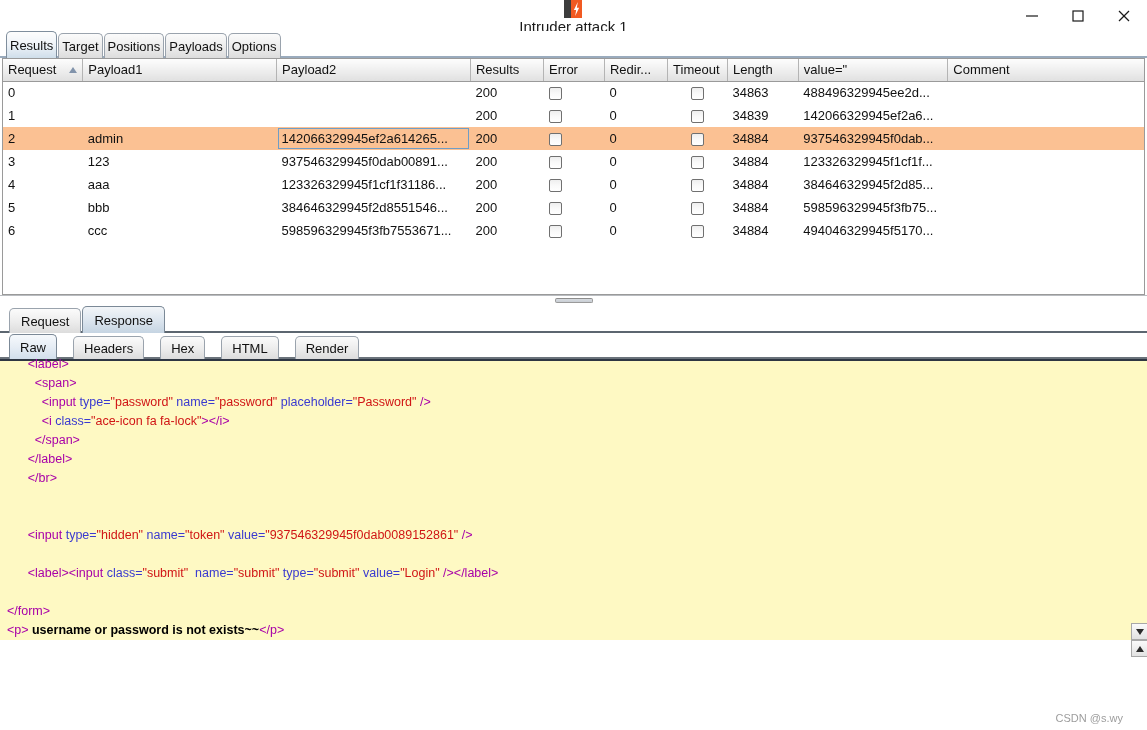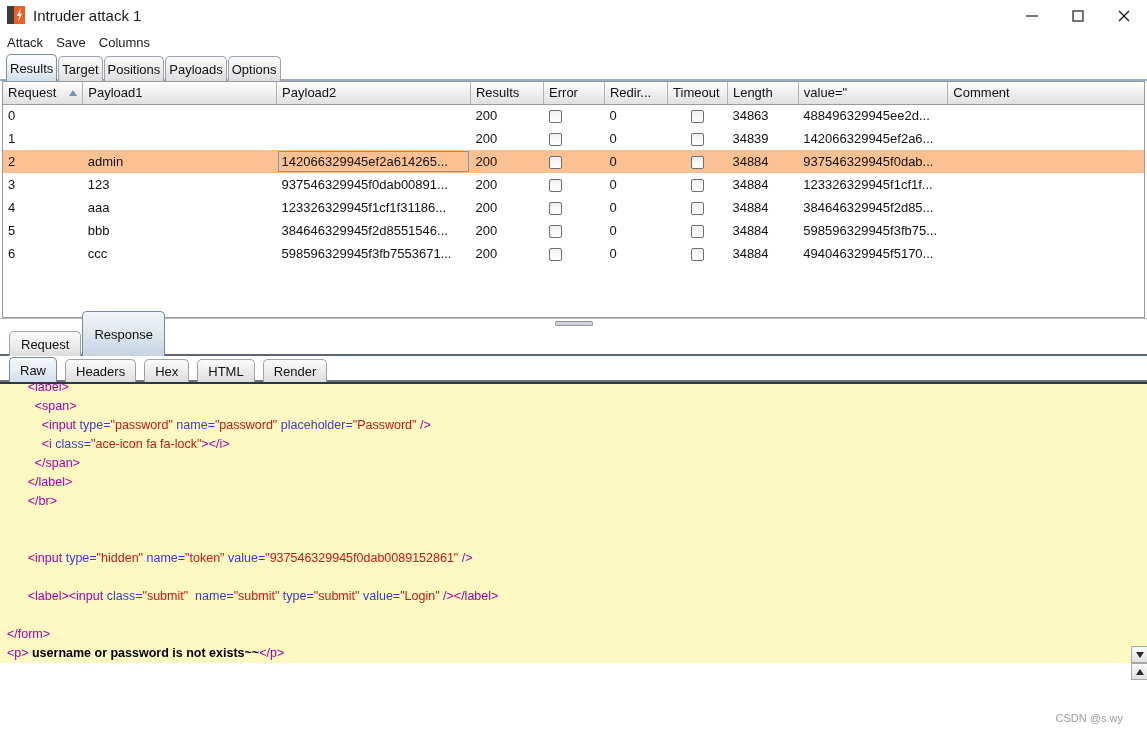--- a/index.html
+++ b/index.html
@@ -14,20 +14,21 @@
   }
   #app { position: relative; width: 1147px; height: 730px; background:#fff; }
 
   
   .titlebar {
     height: 31px; width: 100%;
     display: flex; align-items: center;
     background: #ffffff;
     border-bottom: 1px solid #ffffff;
     position: relative;
+    flex-direction: column;
   }
   .app-icon {
     width: 18px; height: 18px;
     margin-left: 7px; margin-right: 8px;
     display: flex; position: relative; flex: 0 0 auto;
   }
   .app-icon .left-blk {
     width: 7px; height: 18px; background: #3d3d3d;
   }
   .app-icon .right-blk {
@@ -188,39 +189,39 @@
     height: 25px; padding: 0 11px;
     display:flex; align-items:center; justify-content:center;
     font-size: 13px; color:#111;
     border: 1px solid #9aa3ad; border-bottom:none;
     border-radius: 5px 5px 0 0;
     background: linear-gradient(to bottom, #fbfbfb 0%, #ececec 55%, #dcdcdc 100%);
     margin-right: 1px; position:relative; z-index:1;
   }
   .subtab.active {
     background: linear-gradient(to bottom, #f2f5f8 0%, #dde6ef 50%, #c5d4e2 100%);
-    border-color:#7b8997; height:45px; z-index:3;text-align:center;
+    border-color:#7b8997; height:27px; z-index:3;text-align:center;
   }
 
   
   .viewtabrow {
     height: 26px; display:flex; align-items:flex-end;
     padding-left: 9px; position: relative; background:#fff;
   }
   .viewtabrow::after {
     content:""; position:absolute; left:0; right:0; bottom:0; height:2px; background:#6b737b;
   }
   .viewtab {
     height: 23px; padding: 0 10px;
     display:flex; align-items:center; justify-content:center;
     font-size: 13px; color:#111;
     border:1px solid #9aa3ad; border-bottom:none;
     border-radius: 5px 5px 0 0;
     background: linear-gradient(to bottom, #fbfbfb 0%, #ececec 55%, #dcdcdc 100%);
-    margin-right:8px; position:relative; z-index:1;
+    margin-right:16px; position:relative; z-index:1;
   }
   .viewtab.active {
     background: linear-gradient(to bottom, #f6f9fc 0%, #e6edf5 50%, #d2dfec 100%);
     border-color:#7b8997; height:25px; z-index:3;
   }
 
   
   .codewrap {
     position: relative;
     height: 281px;
@@ -311,25 +312,20 @@
       </div>
       <div class="win-btn">
         <svg width="14" height="14" viewBox="0 0 14 14">
             <line x1="2" y1="2" x2="12" y2="12" stroke="#1a1a1a" stroke-width="1.2"></line>
             <line x1="12" y1="2" x2="2" y2="12" stroke="#1a1a1a" stroke-width="1.2"></line>
           </svg>
       </div>
     </div>
   </div>
 
-  <div class="menubar">
-    <div class="mi">Attack</div>
-    <div class="mi">Save</div>
-    <div class="mi">Columns</div>
-  </div>
 
   <div class="tabrow">
     <div class="tab active">Results</div>
     <div class="tab">Target</div>
     <div class="tab">Positions</div>
     <div class="tab">Payloads</div>
     <div class="tab">Options</div>
   </div>
 
 

